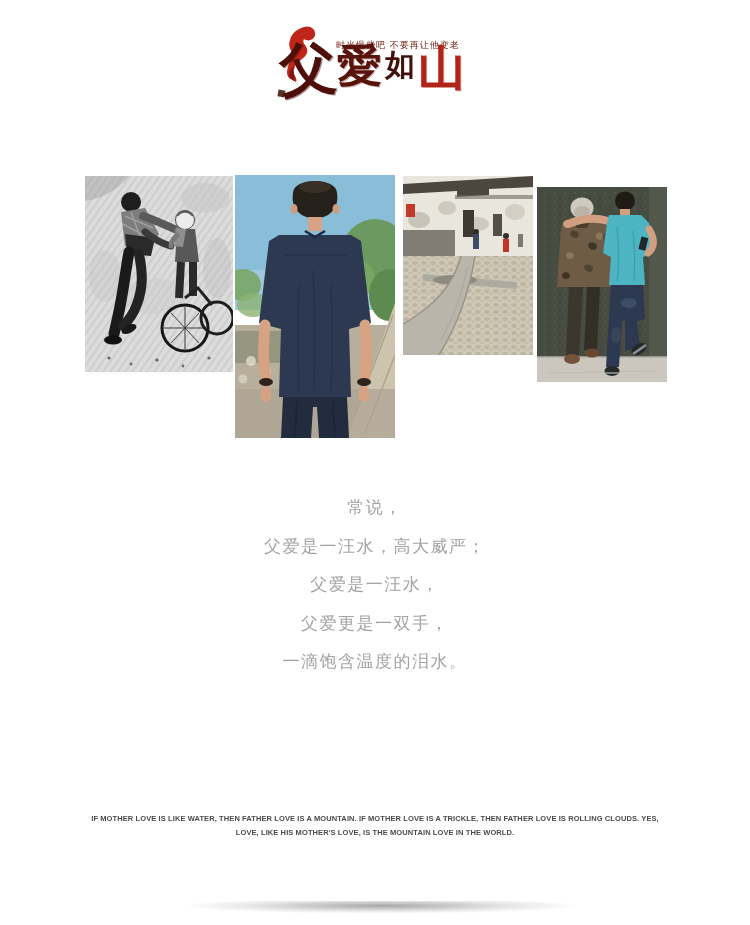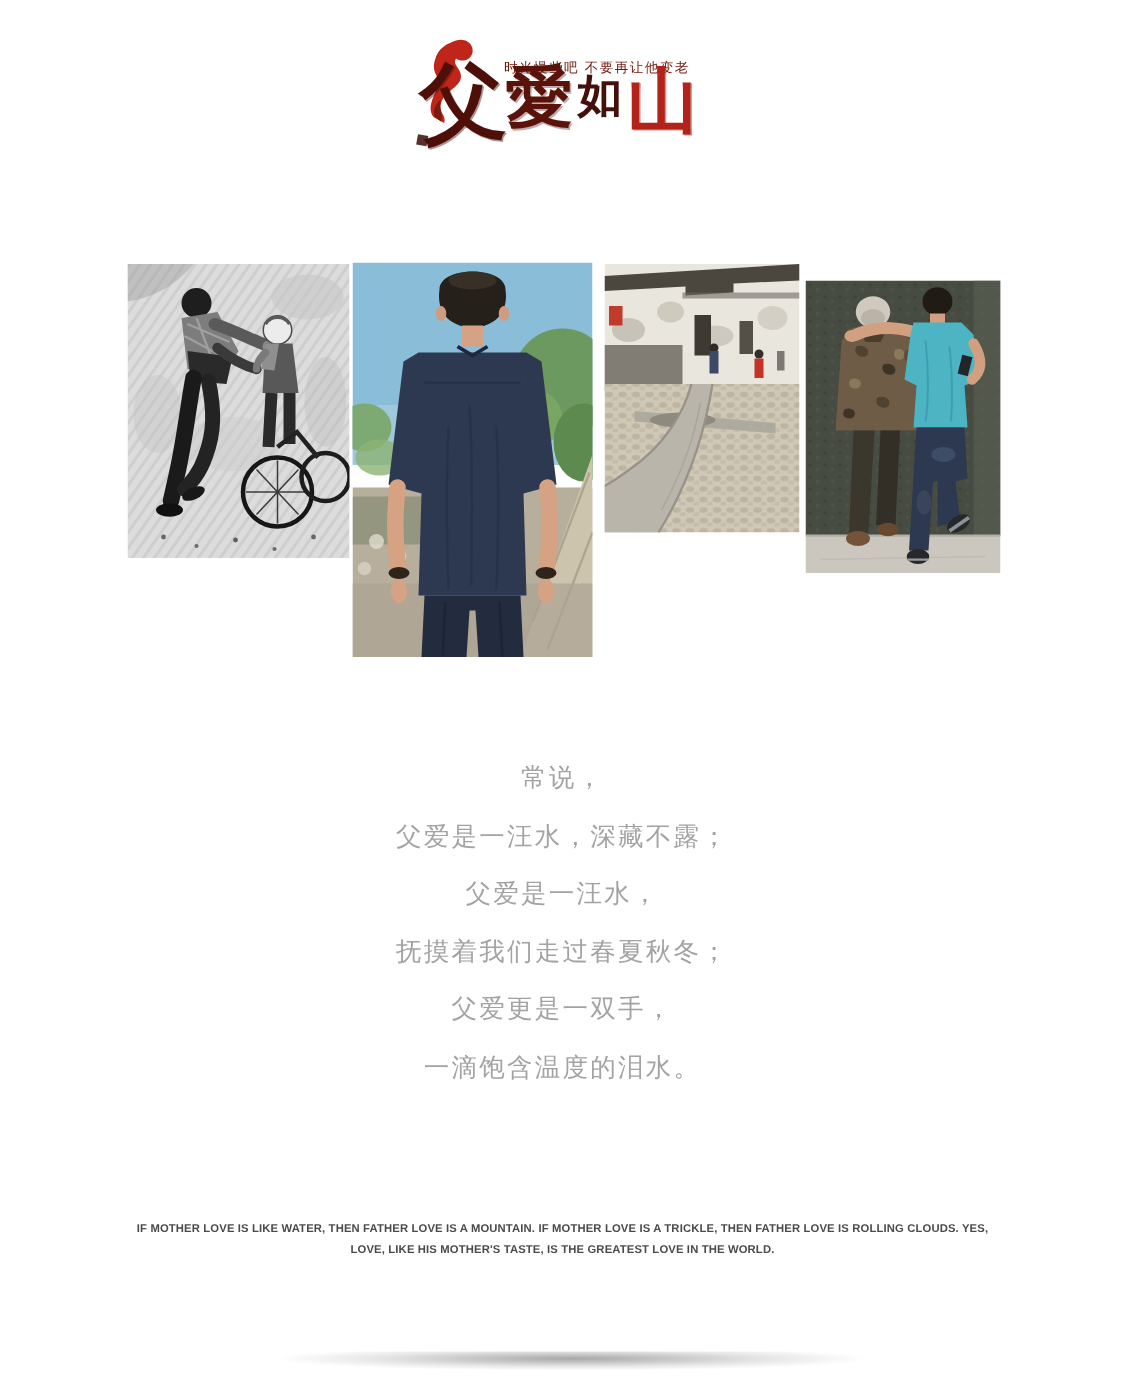--- a/index.html
+++ b/index.html
@@ -31,21 +31,21 @@
   
   .photo{position:absolute;margin:0;padding:0;line-height:0;}
   .photo svg{display:block;}
   .p1{left:85px;top:176px;}
   .p2{left:235px;top:175px;}
   .p3{left:403px;top:176px;}
   .p4{left:537px;top:187px;}
 
   
   .poem{
-    position:absolute;left:0;top:500px;width:750px;text-align:center;
+    position:absolute;left:0;top:488px;width:750px;text-align:center;
     color:#a3a3a3;font-size:17px;letter-spacing:1.5px;
     font-family:"DejaVu Sans",sans-serif;
   }
   .poem .line{height:38.5px;line-height:38.5px;white-space:nowrap;}
 
   
   .footer{
     position:absolute;left:0;top:812px;width:750px;text-align:center;
     color:#4b4b4b;font-size:7.5px;font-weight:bold;letter-spacing:.1px;
     line-height:14px;
@@ -244,27 +244,26 @@
       <ellipse cx="79" cy="148" rx="5" ry="8" fill="#3d4a60" opacity=".7"></ellipse>
       <ellipse cx="102" cy="162" rx="8.5" ry="5" fill="#26282a" transform="rotate(-32 102 162)"></ellipse>
       <path d="M96,167 L109,158" stroke="#8e9194" stroke-width="2.5"></path>
       <ellipse cx="75" cy="184" rx="7.5" ry="5" fill="#26282a"></ellipse>
       <path d="M68,186 L82,186" stroke="#9a9da0" stroke-width="1.5"></path>
     </svg>
   </figure>
 
   <section class="poem">
     <div class="line">常说，</div>
-    <div class="line">父爱是一汪水，深藏不露；</div>
+    <div class="line">父爱是一汪水，高大威严；</div>
     <div class="line">父爱是一汪水，</div>
-    <div class="line">抚摸着我们走过春夏秋冬；</div>
     <div class="line">父爱更是一双手，</div>
     <div class="line">一滴饱含温度的泪水。</div>
   </section>
 
   <footer class="footer">
     <div class="fline">IF MOTHER LOVE IS LIKE WATER, THEN FATHER LOVE IS A MOUNTAIN. IF MOTHER LOVE IS A TRICKLE, THEN FATHER LOVE IS ROLLING CLOUDS. YES,</div>
-    <div class="fline">LOVE, LIKE HIS MOTHER'S TASTE, IS THE GREATEST LOVE IN THE WORLD.</div>
+    <div class="fline">LOVE, LIKE HIS MOTHER'S LOVE, IS THE MOUNTAIN LOVE IN THE WORLD.</div>
   </footer>
 
   <div class="divider-shadow"></div>
 
 </div>
 
 </body></html>

